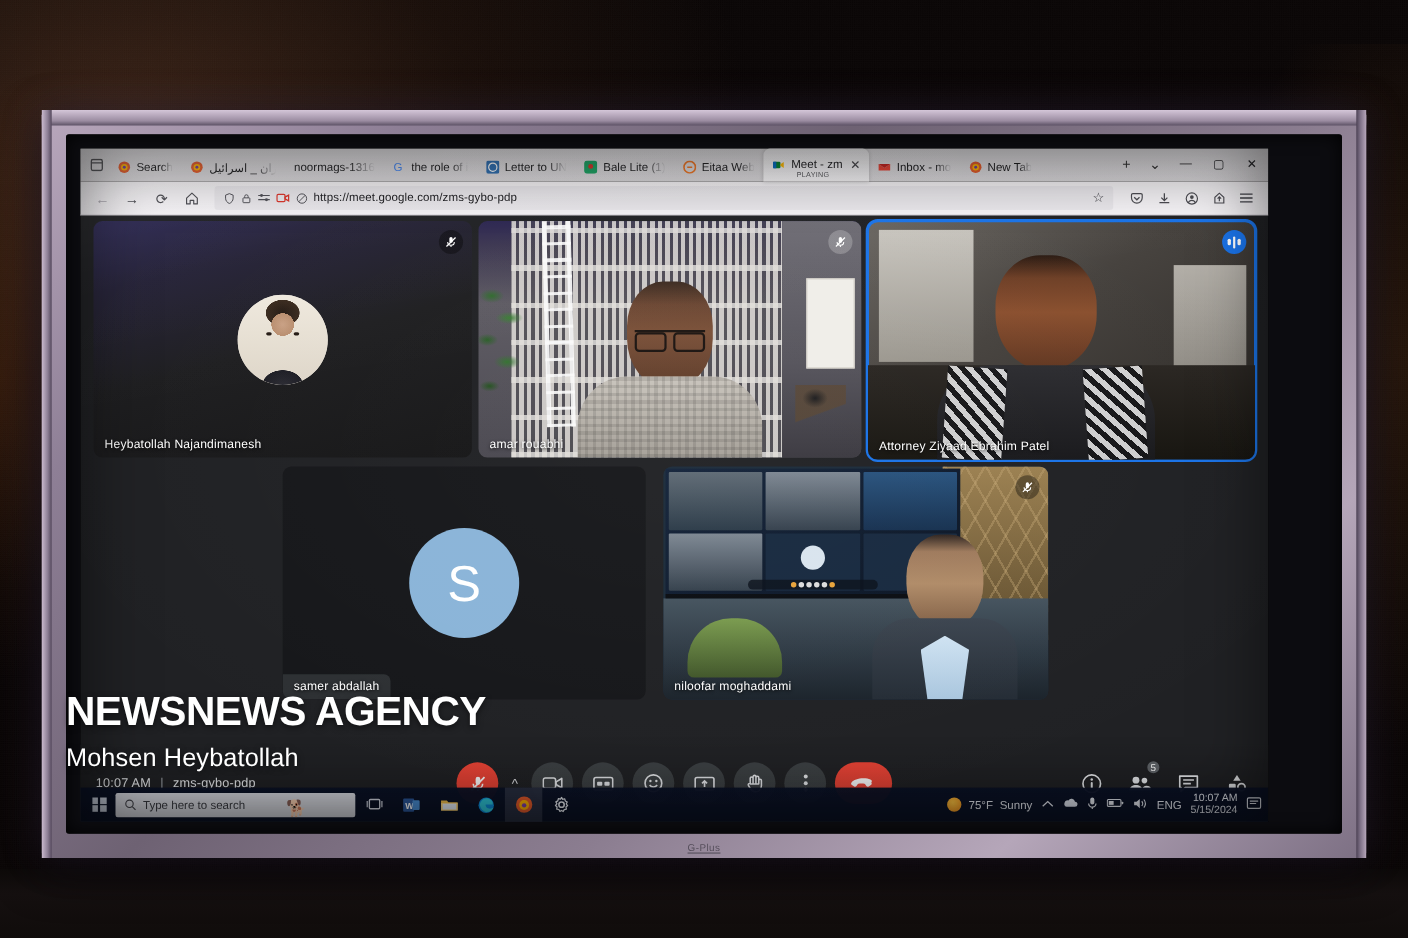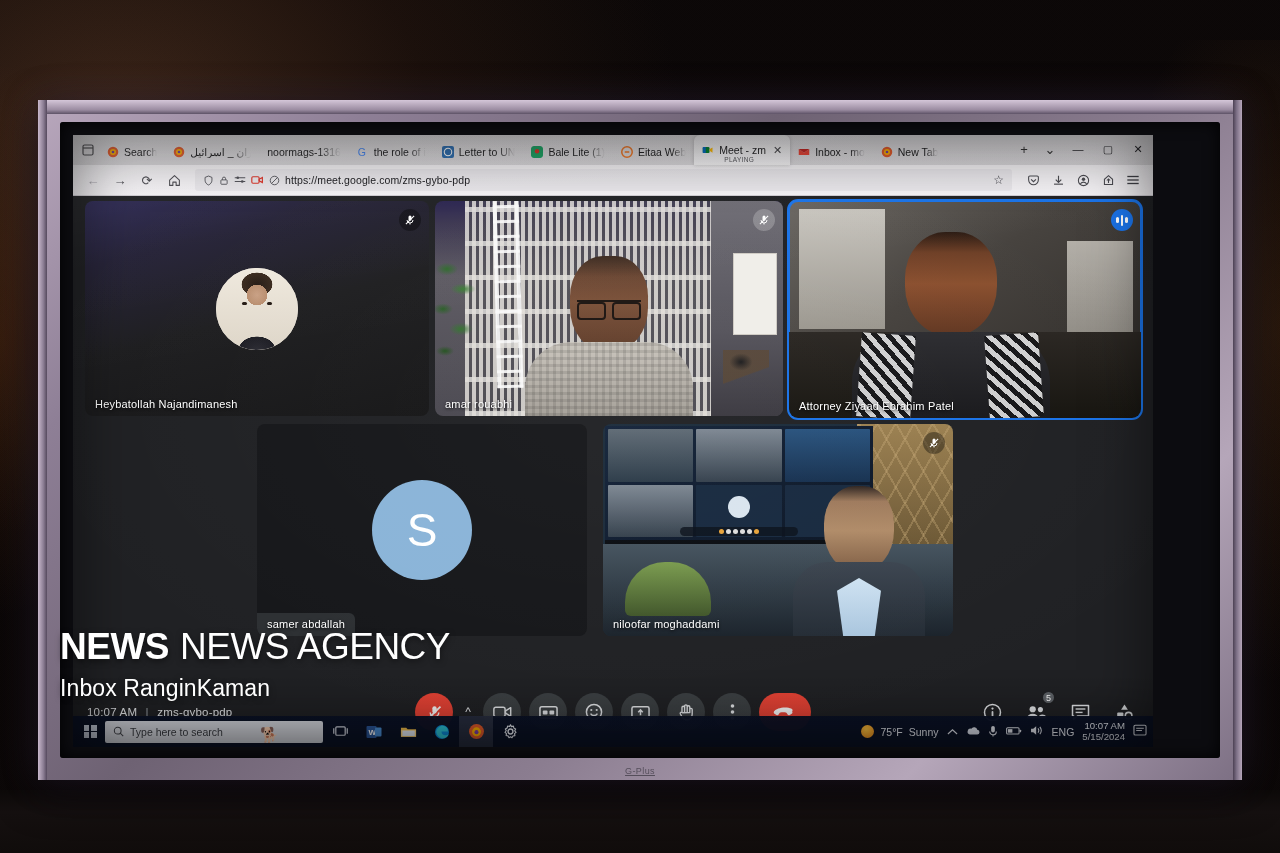--- a/index.html
+++ b/index.html
@@ -474,21 +474,21 @@
   .clock { line-height: 1.12; text-align: right; font-size: 9.6px; }
 
   
   .watermark {
     position: absolute; left: 60px; top: 628px; z-index: 80;
     color: #fff; pointer-events: none;
     text-shadow: 0 2px 6px rgba(0,0,0,0.55);
   }
   .wm-line1 { font-size: 37px; letter-spacing: -0.5px; line-height: 1; white-space: nowrap; }
   .wm-line1 b { font-weight: 700; }
-  .wm-line1 span { font-weight: 400; margin-left: 11px; }
+  .wm-line1 span { font-weight: 700; }
   .wm-line2 { font-size: 23px; font-weight: 400; margin-top: 10px; letter-spacing: .1px; }
 </style>
 </head>
 <body>
 
 <div class="room">
   <div class="wall-texture"></div>
   <div class="wall-glow-left"></div>
   <div class="wall-glow-right"></div>
   <div class="floor"></div>
@@ -1001,14 +1001,14 @@
   </div>
 
   <div class="screen-vignette"></div>
   <div class="screen-glass"></div>
 </div>
 
 <div class="watermark">
   <div class="wm-line1">
     <b>NEWS</b><span>NEWS AGENCY</span>
   </div>
-  <div class="wm-line2">Inbox RanginKaman</div>
+  <div class="wm-line2">Mohsen Heybatollah</div>
 </div>
 
 </body></html>

